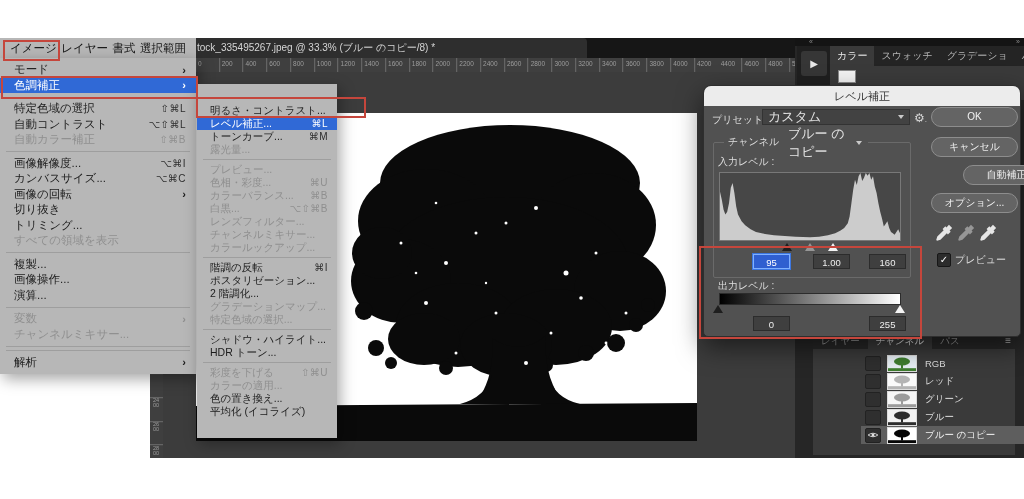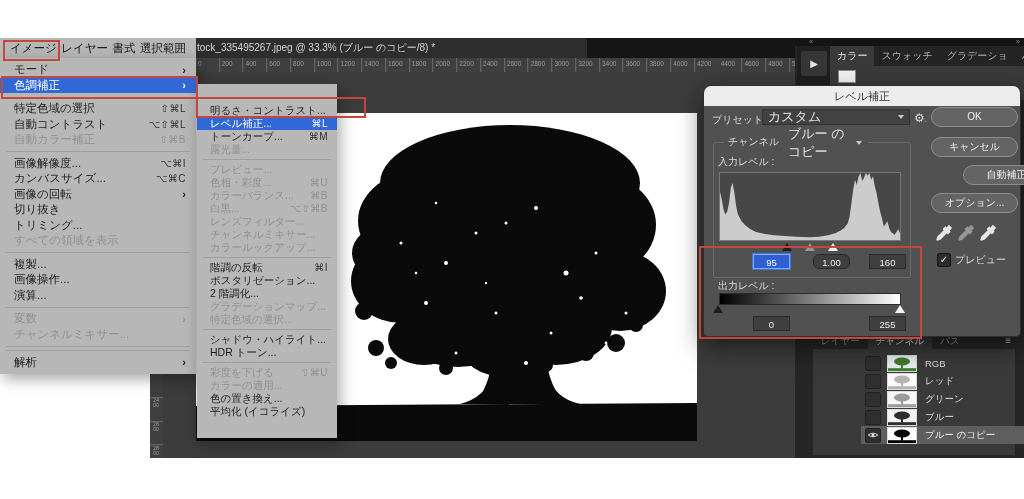--- a/index.html
+++ b/index.html
@@ -311,21 +311,21 @@
     <div class="histbox">
       <svg viewBox="0 0 100 100" preserveAspectRatio="none">
           <polygon id="histpoly" points="0,100 0,28 1,40 2,55 3,62 4,58 5,45 6,22 7,15 8,30 9,50 10,62 12,72 14,78 17,84 20,88 25,91 30,93 36,94 42,95 50,96 55,95 60,93 64,90 67,86 69,82 71,75 72,65 73,45 74,25 75,10 76,18 77,5 78,0 79,12 80,7 81,0 82,4 83,0 84,10 85,5 86,20 87,30 88,45 89,58 90,68 91,80 92,76 93,72 94,82 95,88 96,90 97,92 98,88 99,84 100,90 100,100" fill="#cccccc"></polygon>
         </svg>
     </div>
     <div class="tri up" id="tri-shadow" style="top: 157px; border-bottom-color: rgb(30, 30, 30); left: 77.8039px;"></div>
     <div class="tri up" id="tri-mid" style="top: 157px; border-bottom-color: rgb(150, 150, 150); left: 101px;"></div>
     <div class="tri up" id="tri-high" style="top: 157px; border-bottom-color: rgb(245, 245, 245); left: 124.196px;"></div>
 
     <div class="nbox sel" style="left:49px;top:168px;">95</div>
-    <div class="nbox" style="left:109px;top:168px;border-radius:6px;">1.00</div>
+    <div class="nbox" style="left:109px;top:168px;">1.00</div>
     <div class="nbox" style="left:165px;top:168px;">160</div>
 
     <span class="dl" style="left:14px;top:193px;">出力レベル :</span>
     <div class="gradbar"></div>
     <div class="tri up" style="left:9px;top:219px;border-bottom-color:#1e1e1e;"></div>
     <div class="tri up" style="left:191px;top:219px;border-bottom-color:#f5f5f5;"></div>
     <div class="nbox" style="left:49px;top:230px;">0</div>
     <div class="nbox" style="left:165px;top:230px;">255</div>
 
     <span class="dropper" style="left:232px;top:138px;">

